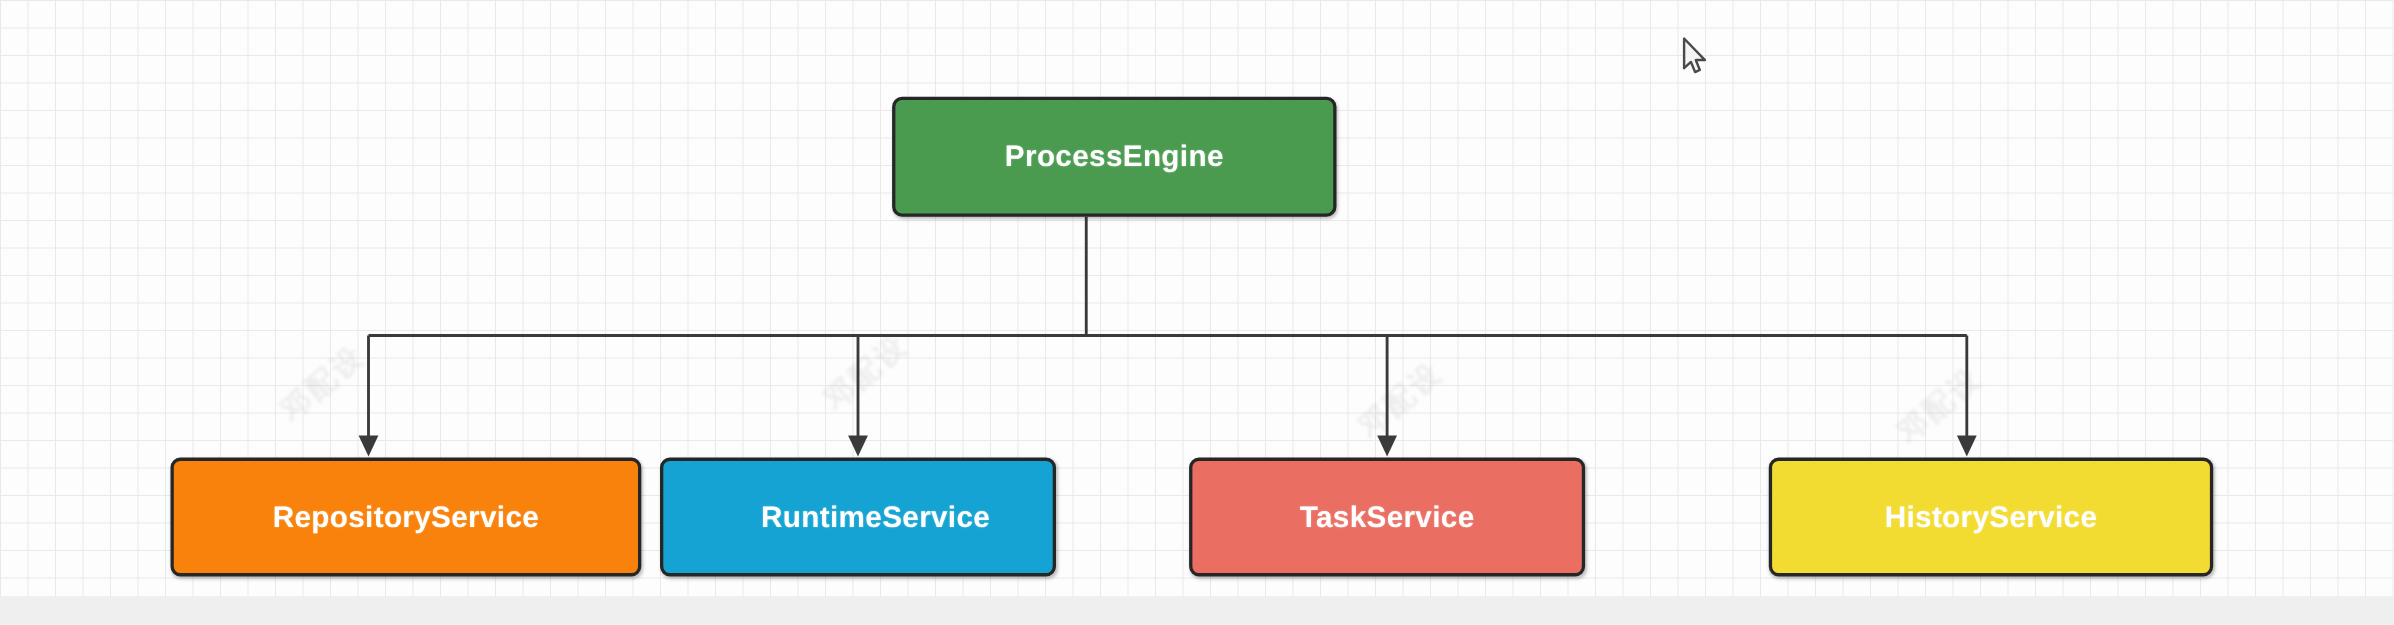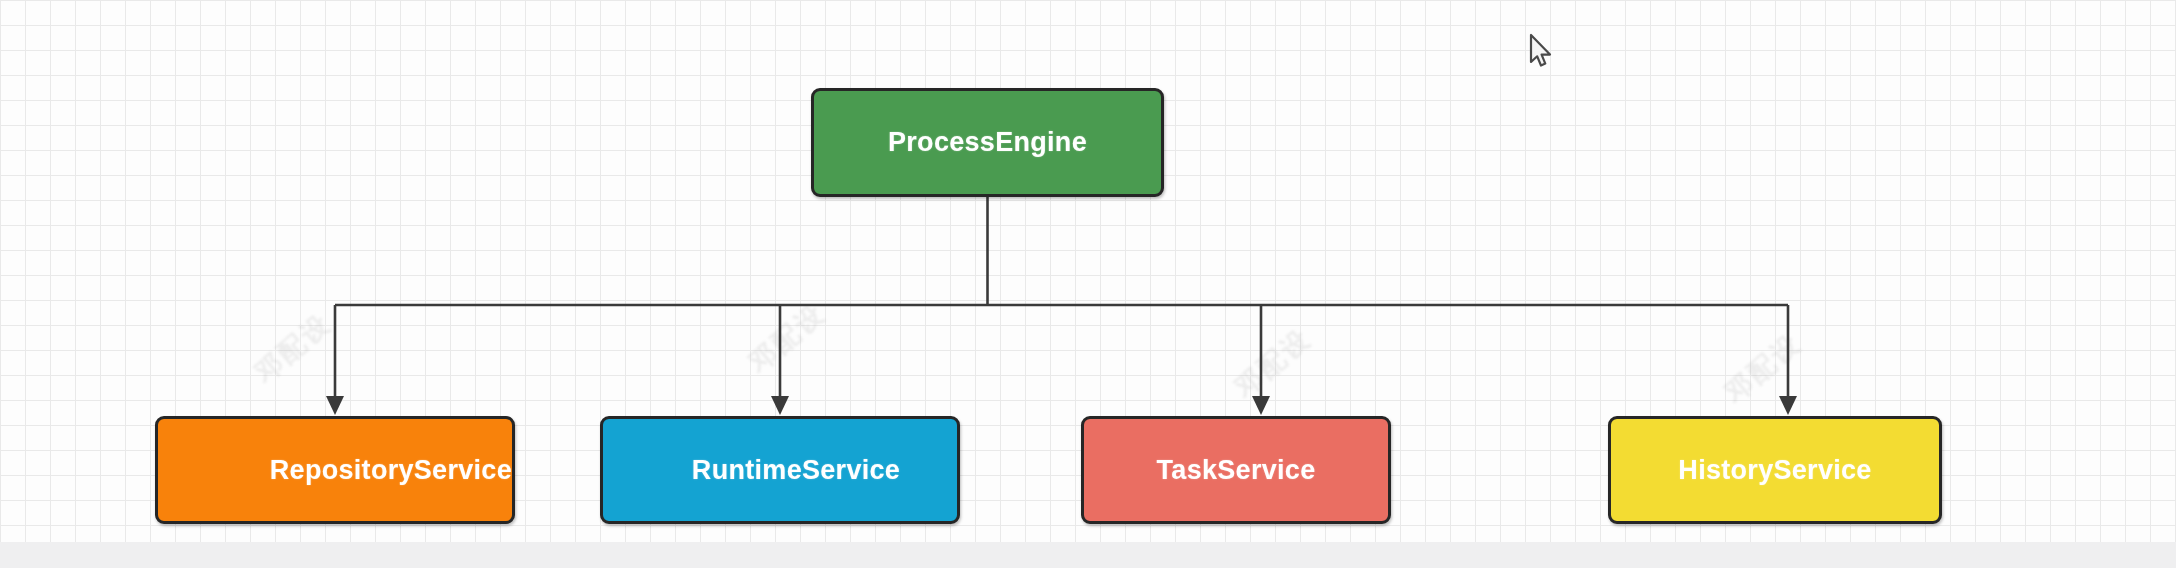--- a/index.html
+++ b/index.html
@@ -35,25 +35,25 @@
     cursor: default;
   }
   .node .label {
     color: #ffffff;
     font-size: 27px;
     font-weight: bold;
     letter-spacing: 0.3px;
     text-shadow: 0 0 2px rgba(255,255,255,0.35);
     white-space: nowrap;
   }
-  #node-process-engine    { left: 811px;  top: 88px;  width: 353px; height: 109px; }
-  #node-repository-service{ left: 155px;  top: 416px; width: 360px; justify-content: flex-end; }
+  #node-process-engine    { left: 811px;  top: 88px;  width: 404px; height: 109px; }
+  #node-repository-service{ left: 155px;  top: 416px; width: 428px; }
   #node-runtime-service   { left: 600px;  top: 416px; width: 360px; padding-left: 32px; }
-  #node-task-service      { left: 1081px; top: 416px; width: 310px; }
-  #node-history-service   { left: 1608px; top: 416px; width: 334px; }
+  #node-task-service      { left: 1081px; top: 416px; width: 360px; }
+  #node-history-service   { left: 1608px; top: 416px; width: 404px; }
 
   .watermark {
     position: absolute;
     font-size: 27px;
     font-weight: bold;
     color: #8a8a8a;
     opacity: 0.14;
     transform: rotate(-40deg);
     filter: blur(1.3px);
     letter-spacing: 3px;

